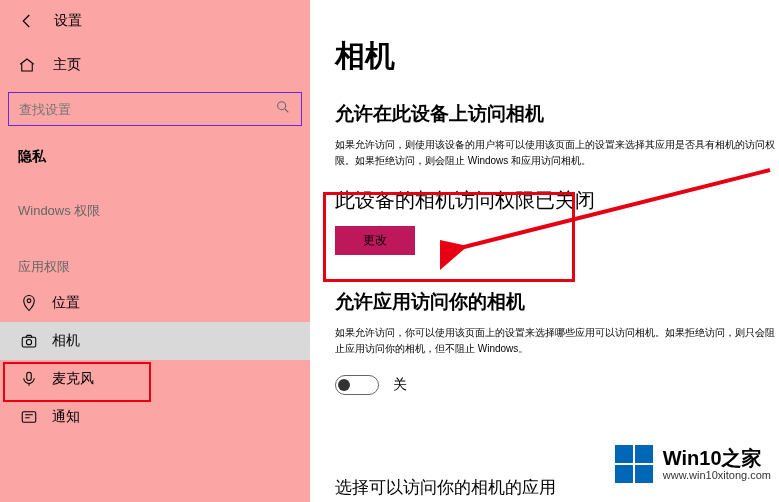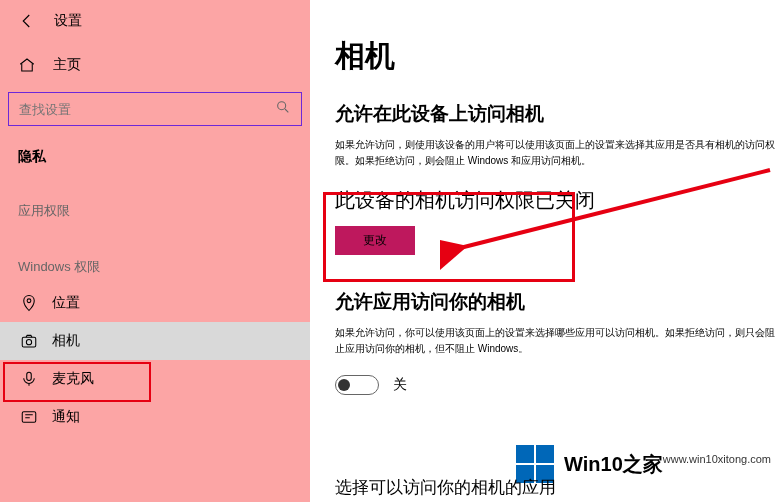--- a/index.html
+++ b/index.html
@@ -150,21 +150,21 @@
     width: 12px;height:12px;border-radius:50%;background:#333;
   }
   .toggle-label { font-size: 14px; }
   .watermark {
     position: absolute;
     right: 8px; bottom: 18px;
     display:flex;align-items:center;gap:8px;
   }
   .win-logo { display:flex;flex-wrap:wrap;width:40px;height:40px;gap:2px;align-content:center;}
   .win-logo span { background:#0067b8;width:18px;height:18px;display:block;}
-  .wm-text { display:flex;line-height:1.1;}
+  .wm-text { display:flex;flex-direction:column;line-height:1.1;}
   .wm1 { font-size:20px;font-weight:600;color:#000;}
   .wm2 { font-size:11px;color:#333;}
   .cut { position:absolute;left:335px;bottom:3px;font-size:17px;font-weight:400;color:#000;white-space:nowrap;}
 </style>
 </head>
 <body>
 
 <div class="sidebar">
   <div class="header-row">
     <span class="back-icon">
@@ -190,23 +190,23 @@
     <span>
       <svg width="16" height="16" viewBox="0 0 24 24" fill="none" stroke="#666" stroke-width="1.6">
           <circle cx="10" cy="10" r="6"></circle>
           <path d="M20 20l-5-5"></path>
         </svg>
     </span>
   </div>
 
   <div class="section-head">隐私</div>
 
+  <div class="section-sub">Windows 权限</div>
+
   <div class="section-sub">应用权限</div>
-
-  <div class="section-sub">Windows 权限</div>
 
   <div class="nav-item">
     <span class="nav-icon">
       <svg width="18" height="18" viewBox="0 0 24 24" fill="none" stroke="#000" stroke-width="1.4">
           <path d="M12 2C8 2 5 5 5 9c0 6 7 13 7 13s7-7 7-13c0-4-3-7-7-7z"></path>
           <circle cx="12" cy="9" r="2.5"></circle>
         </svg>
     </span>
     <span>位置</span>
   </div>

